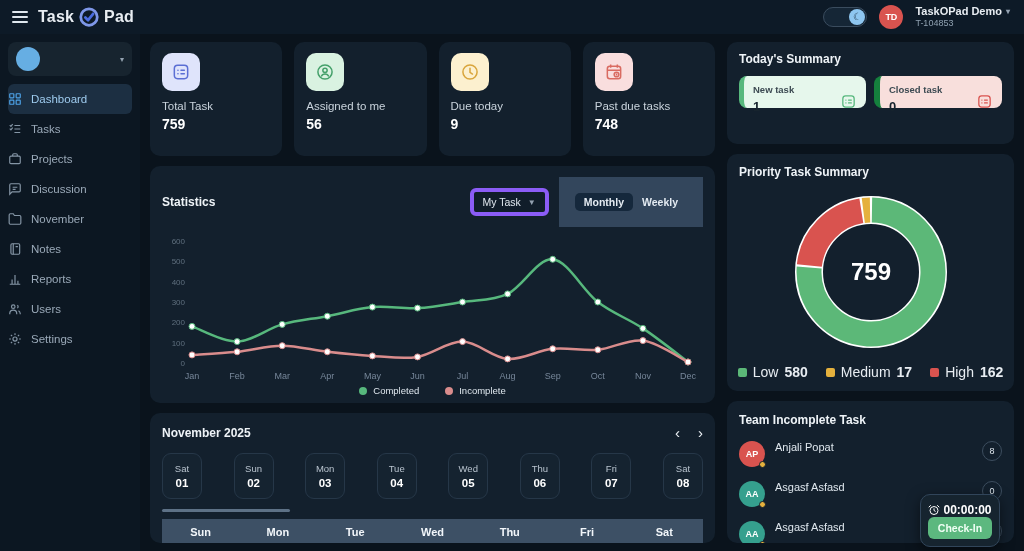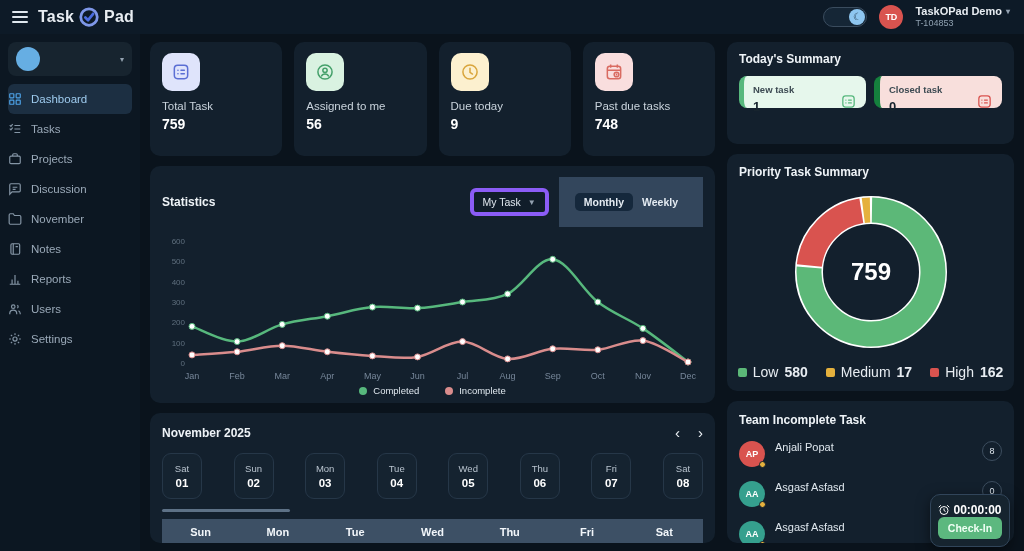--- a/index.html
+++ b/index.html
@@ -100,21 +100,21 @@
 
   
   .team-card { flex:1; padding:12px; overflow:hidden; }
   .team-row { display:flex; margin-top:14px; }
   .member-avatar { width:26px; height:26px; border-radius:50%; color:#fff; font-size:9px; font-weight:bold; display:flex; align-items:center; justify-content:center; position:relative; flex:0 0 auto; }
   .status-dot { position:absolute; right:-1px; bottom:-1px; width:7px; height:7px; border-radius:50%; background:#e5b13d; border:1px solid #13202d; }
   .member-name { font-size:11px; color:#dfe7ee; margin-left:10px; flex:1; }
   .badge { width:20px; height:20px; border-radius:50%; border:1px solid #3c4d5e; font-size:9px; color:#dfe7ee; display:flex; align-items:center; justify-content:center; }
 
   
-  .timer-widget { position:absolute; right:14px; bottom:4px; width:80px; background:#16242f; border:1px solid #31455a; border-radius:10px; padding:8px 7px 7px 7px; box-shadow:0 4px 14px rgba(0,0,0,.5); }
+  .timer-widget { position:absolute; right:24px; bottom:4px; width:80px; background:#16242f; border:1px solid #31455a; border-radius:10px; padding:8px 7px 7px 7px; box-shadow:0 4px 14px rgba(0,0,0,.5); }
   .timer-row { display:flex; align-items:center; justify-content:center; gap:3px; font-size:12px; font-weight:bold; color:#fff; }
   .checkin-btn { background:#5cb87f; color:#f0fff5; font-size:10.5px; font-weight:bold; text-align:center; padding:5px 0; border-radius:6px; cursor:pointer; }
 </style>
 </head>
 <body>
 
 <div class="app">
 
   <header class="navbar">
     <div class="nav-left">

